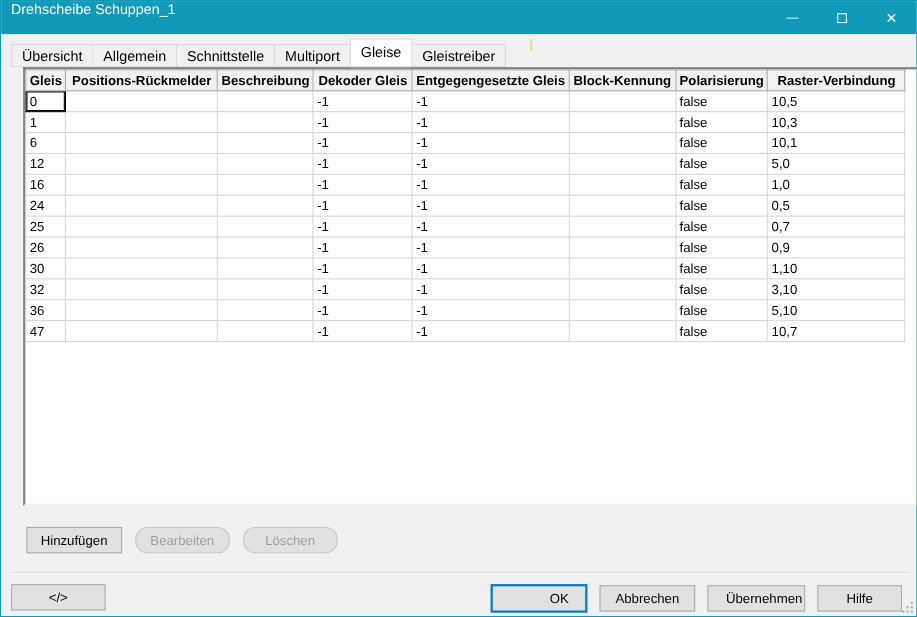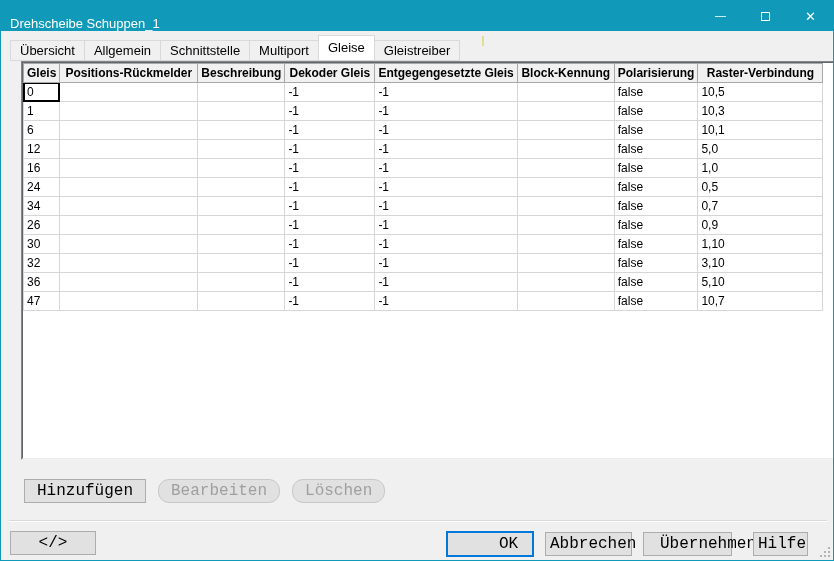--- a/index.html
+++ b/index.html
@@ -12,21 +12,21 @@
     background:var(--dialogBg);
     font-family:"Liberation Sans", sans-serif;
     color:#000;
     overflow:hidden;
   }
 
   
   .titlebar {
     position:absolute; top:0; left:0; right:0; height:30px;
     background:var(--accent);
-    display:flex; align-items:flex-end;
+    display:flex; align-items:flex-start;
   }
   .title {
     margin-left:9px; font-size:13px; color:var(--titleText);
     white-space:nowrap;
   }
   .win-controls { margin-left:auto; display:flex; height:100%; }
   .wbtn { width:45px; height:100%; display:flex; align-items:center; justify-content:center; }
   .min-shape { width:11px; height:1px; background:rgba(255,255,255,.8); }
   .max-shape { width:9px; height:9px; border:1px solid #fff; }
   .close-glyph { color:#fff; font-size:13px; line-height:1; }
@@ -75,21 +75,21 @@
     white-space:nowrap; overflow:hidden;
     background:#fff;
   }
   td.focused { border:1px solid #000; box-shadow: inset 0 0 0 1px #000; }
 
   
   button.win {
     height:24px; min-width:86px; padding:0 12px;
     background:var(--buttonFace);
     border:1px solid var(--buttonBorder);
-    font-family:Liberation Mono, monospace; font-size:16px; color:#000;
+    font-family:Liberation Sans, sans-serif; font-size:12px; color:#000;
   }
   button.win:disabled { color:var(--disabledText); border-color:#c8c8c8;border-radius:11px; }
 
   .list-actions { position:absolute; left:23px; top:478px; display:flex; gap:12px; }
 
   .separator {
     position:absolute; left:8px; top:519px; width:818px; height:1px;
     background:#d9d9d9; box-shadow:0 1px 0 #fdfdfd;
   }
 
@@ -212,21 +212,21 @@
               <td>24</td>
               <td></td>
               <td></td>
               <td>-1</td>
               <td>-1</td>
               <td></td>
               <td>false</td>
               <td>0,5</td>
             </tr>
             <tr>
-              <td>34</td>
+              <td>25</td>
               <td></td>
               <td></td>
               <td>-1</td>
               <td>-1</td>
               <td></td>
               <td>false</td>
               <td>0,7</td>
             </tr>
             <tr>
               <td>26</td>
@@ -290,21 +290,21 @@
     </div>
 
   <div class="separator"></div>
 
   <button class="win code-btn">&lt;/&gt;</button>
 
   <div class="dialog-buttons">
       <button class="win fbtn default" style="width: 88px;">OK</button>
       <button class="win fbtn" style="width: 87px;">Abbrechen</button>
       <button class="win fbtn" style="width: 89px; padding-left: 16px;">Übernehmen</button>
-      <button class="win fbtn" style="width: 55px; margin-left: 10px;">Hilfe</button>
+      <button class="win fbtn" style="width: 77px;">Hilfe</button>
     </div>
 
   <svg class="resize-grip" viewBox="0 0 10 10">
     <rect x="8" y="0" width="2" height="2" fill="#b4b4b4"></rect>
     <rect x="4" y="4" width="2" height="2" fill="#b4b4b4"></rect>
     <rect x="8" y="4" width="2" height="2" fill="#b4b4b4"></rect>
     <rect x="0" y="8" width="2" height="2" fill="#b4b4b4"></rect>
     <rect x="4" y="8" width="2" height="2" fill="#b4b4b4"></rect>
     <rect x="8" y="8" width="2" height="2" fill="#b4b4b4"></rect>
   </svg>

